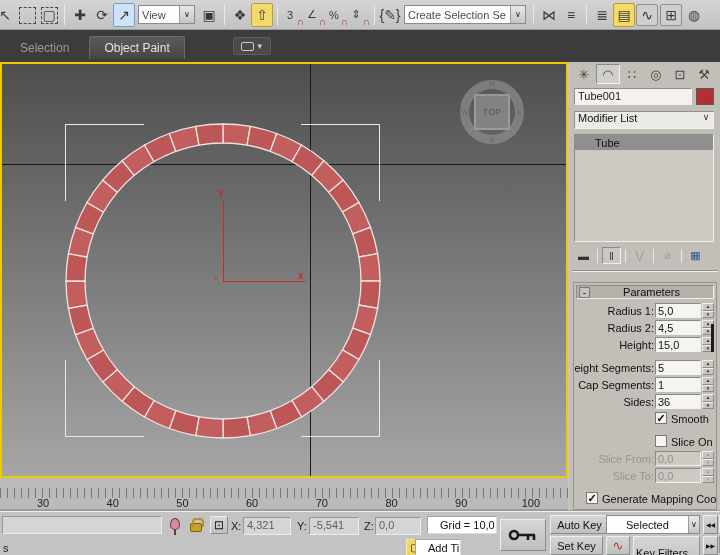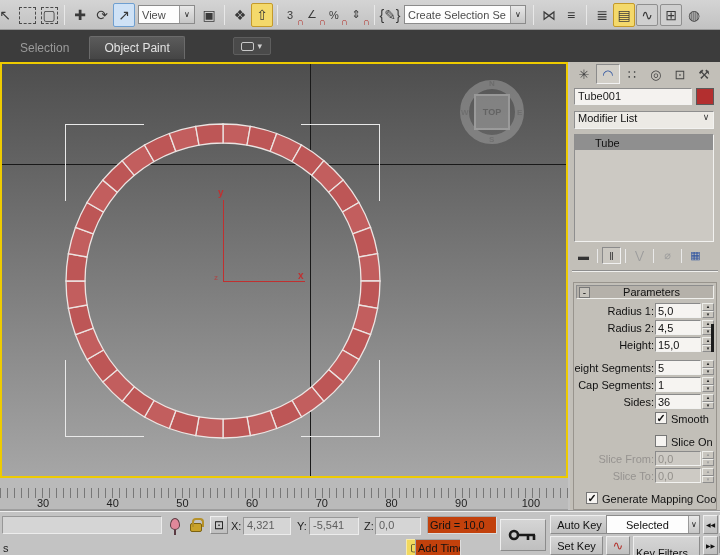--- a/index.html
+++ b/index.html
@@ -77,21 +77,21 @@
 
   
   .trackbar { left:0; top:478px; width:568px; height:32px; background:#bababa; border-bottom:1px solid #9e9e9e; }
   .ticks { position:absolute; left:0; top:10px; width:568px; height:10px; background:repeating-linear-gradient(90deg, #777 0 1px, transparent 1px 7px); }
   .tnum { position:absolute; top:19px; font-size:11px; color:#222; transform:translateX(-50%); }
 
   
   .statusbar { left:0; top:510px; width:720px; height:45px; background:#c3c3c3; border-top:1px solid #9b9b9b; box-shadow:inset 0 1px 0 #eeeeee; }
   .sfield { position:absolute; height:18px; background:#d5d5d5; border:1px solid; border-color:#979797 #ececec #ececec #979797; font-size:11px; color:#5e5e5e; padding:1px 3px; }
   .slabel { position:absolute; font-size:11px; color:#222; }
-  .spanel { position:absolute; height:18px; background:#c2410c; border:1px solid; border-color:#a5a5a5 #dddddd #dddddd #a5a5a5; font-size:11px; color:#111; padding:2px 2px; white-space:nowrap; overflow:hidden; }
+  .spanel { position:absolute; height:18px; background:#ffffff; border:1px solid; border-color:#a5a5a5 #dddddd #dddddd #a5a5a5; font-size:11px; color:#111; padding:2px 12px; white-space:nowrap; overflow:hidden; }
   .btn { position:absolute; background:linear-gradient(#d5d5d5,#bfbfbf); border:1px solid; border-color:#eeeeee #8b8b8b #8b8b8b #eeeeee; font-size:11px; color:#111; display:flex; align-items:center; justify-content:center; }
   .combo { position:absolute; background:#fdfdfd; border:1px solid #8b8b8b; display:flex; align-items:center; }
   .combo .val { flex:1; font-size:11px; padding:0 19px; color:#111; }
   .combo .arw { width:14px; align-self:stretch; background:linear-gradient(#e8e8e8,#c6c6c6); border-left:1px solid #9a9a9a; font-size:8px; display:flex; align-items:center; justify-content:center; }
   .lockicon { position:absolute; width:12px; height:9px; background:#c9a22a; border:1px solid #7c6210; border-radius:2px; }
   .lockicon::before { content:""; position:absolute; left:1px; top:-6px; width:8px; height:7px; border:2px solid #b5912a; border-bottom:none; border-radius:4px 4px 0 0; }
   .balloon { position:absolute; width:10px; height:12px; background:#e0889a; border:1px solid #5a3a42; border-radius:50% 50% 50% 50%/60% 60% 40% 40%; }
   .balloon::after { content:""; position:absolute; left:3px; top:11px; width:2px; height:5px; background:#5a3a42; }
 </style>
 </head>

